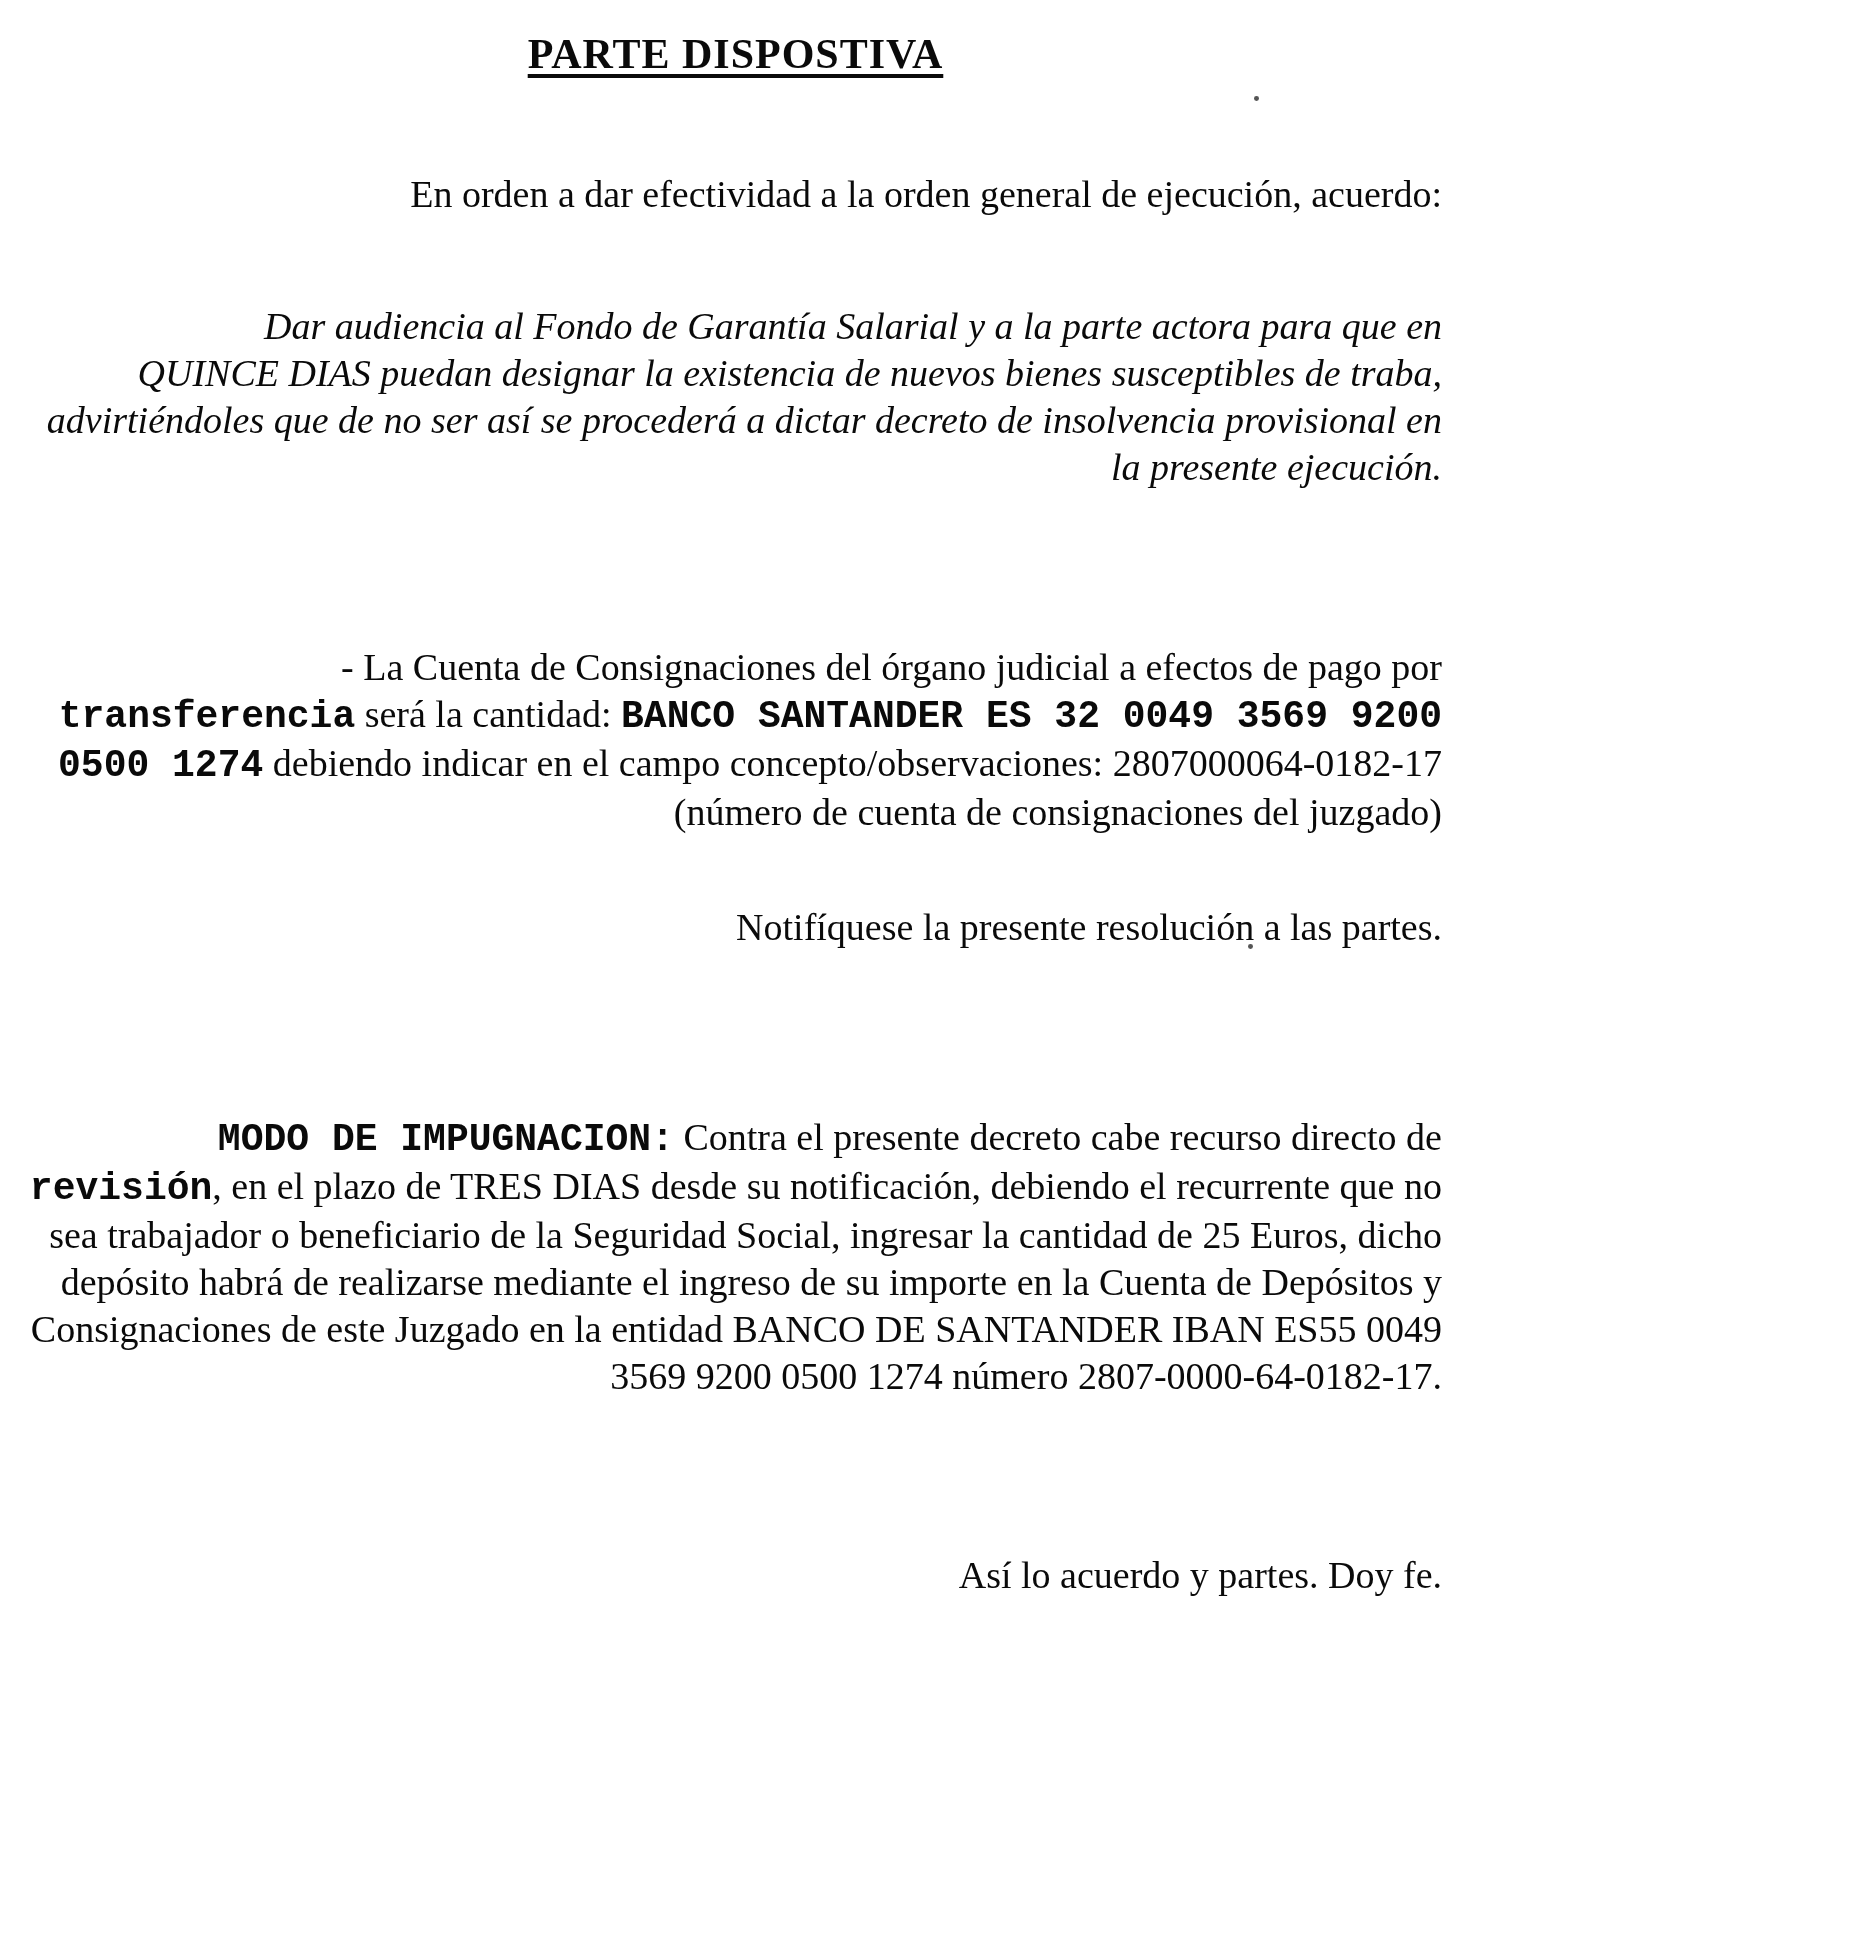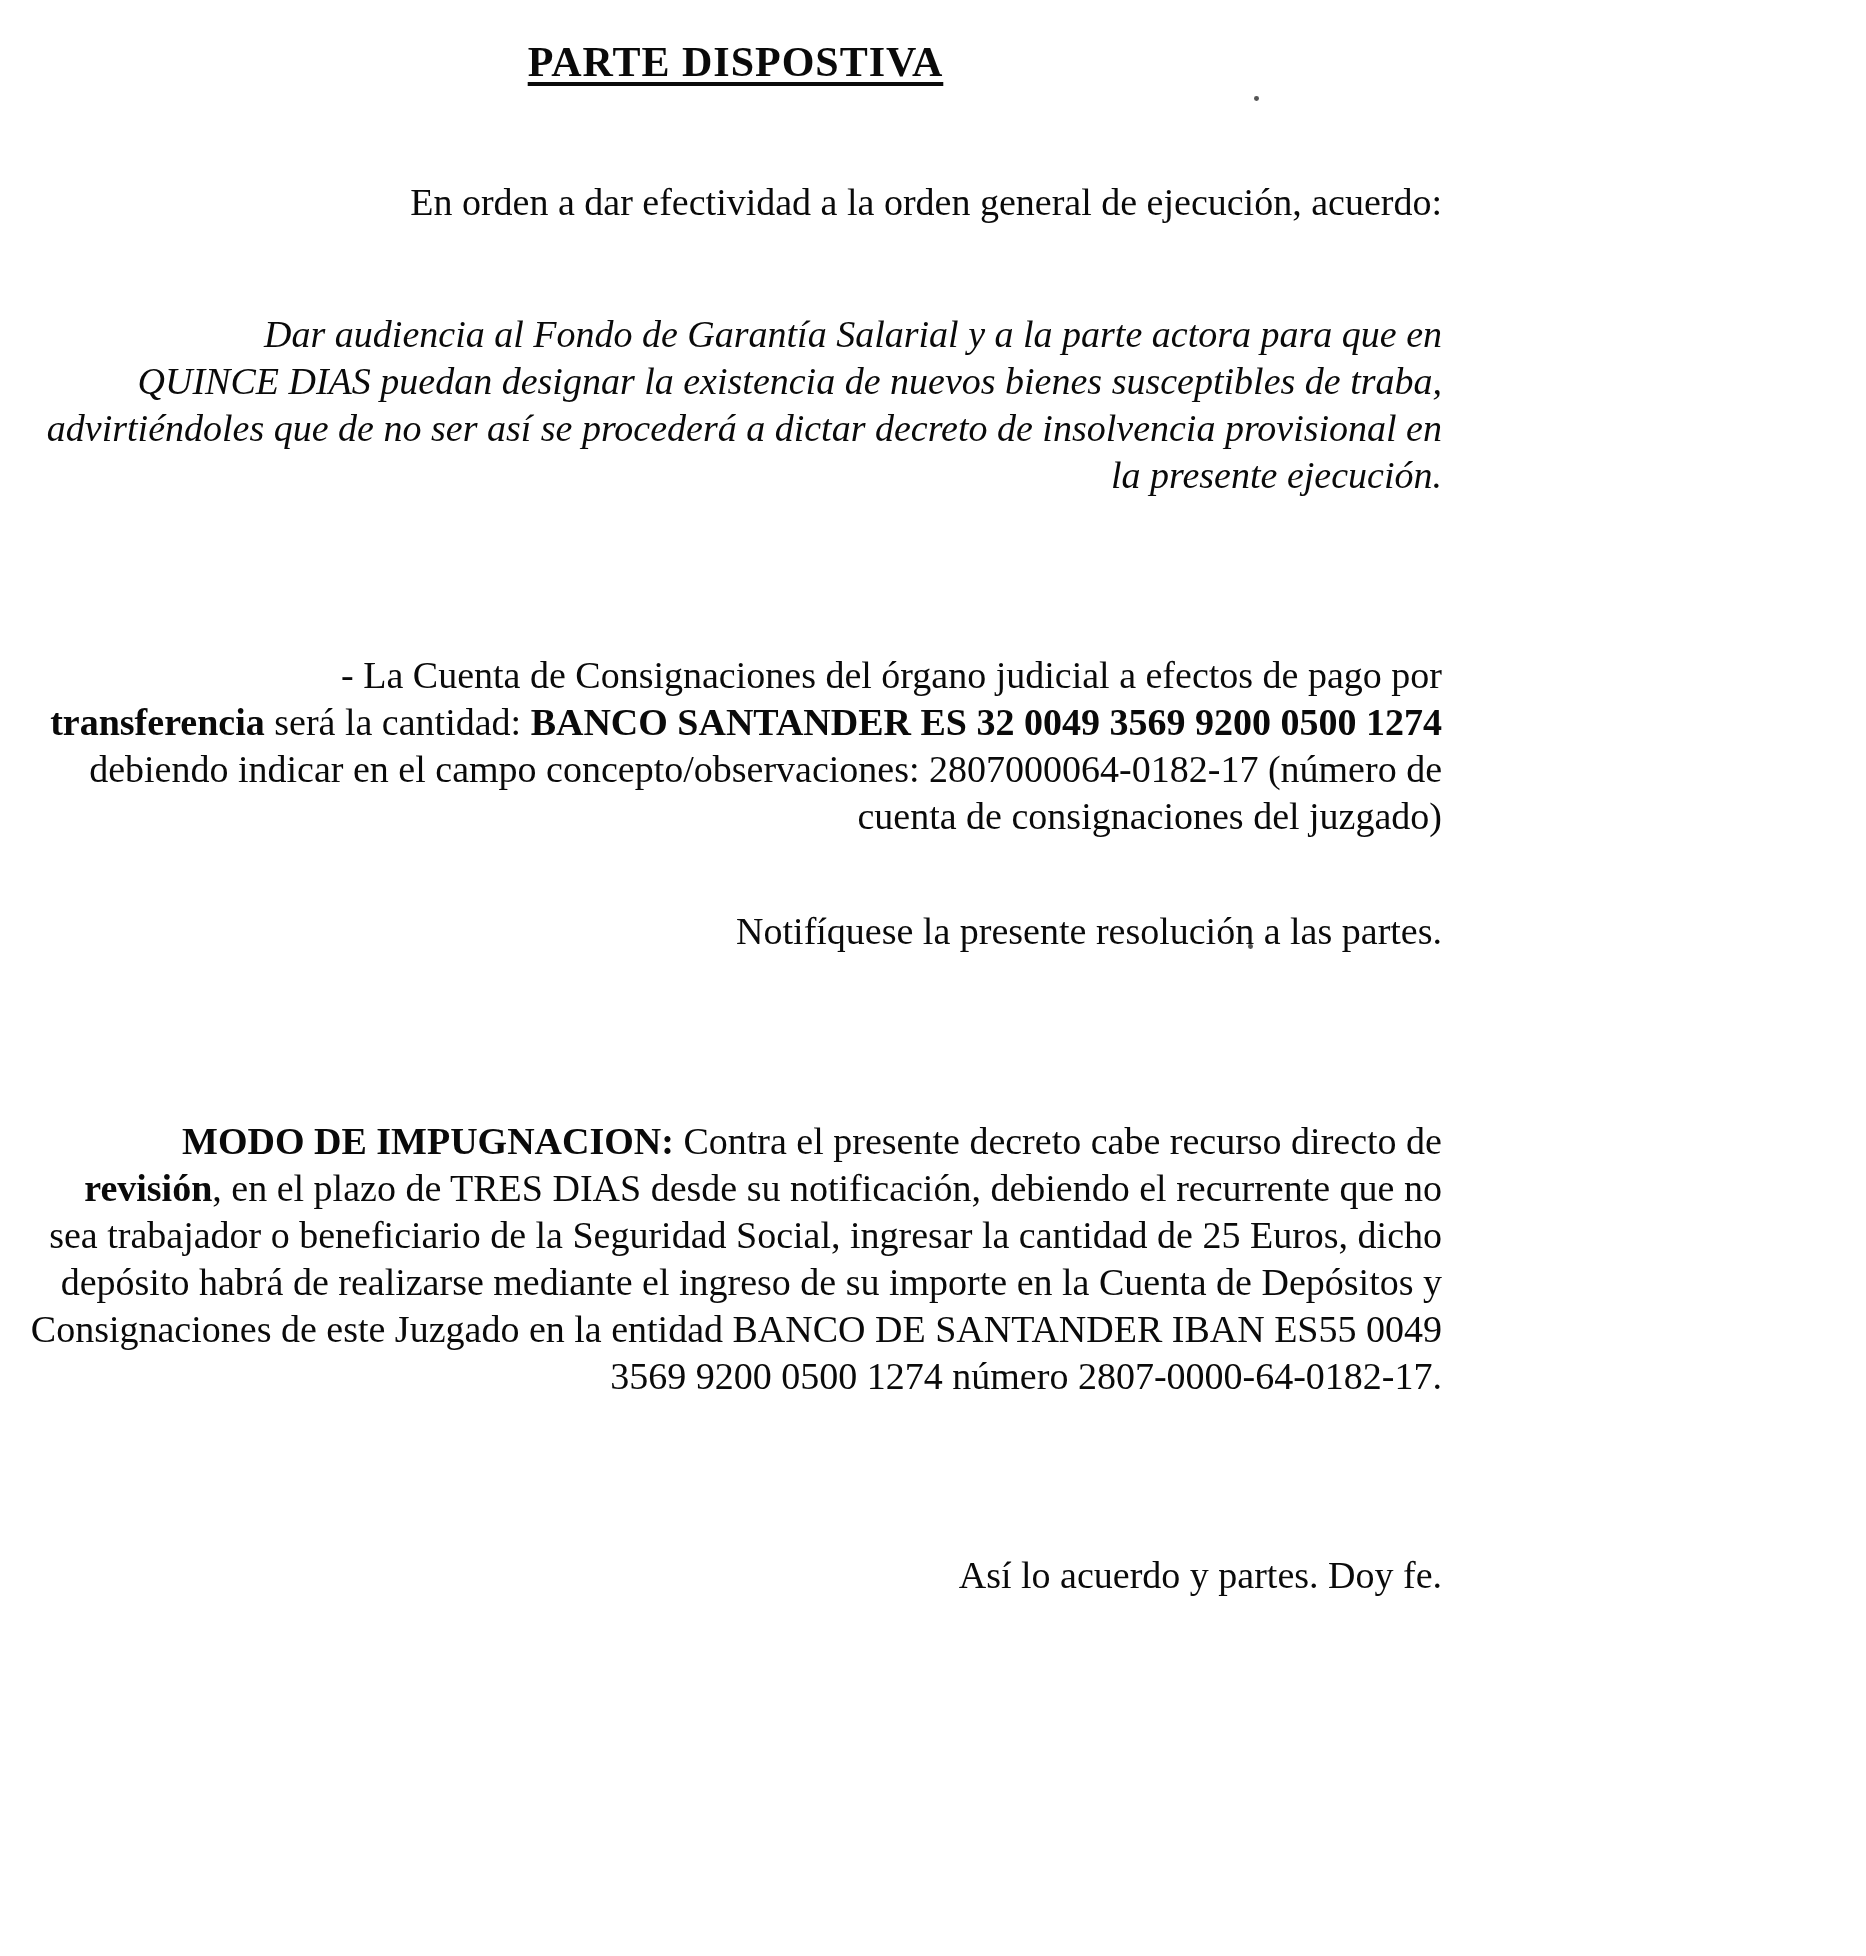--- a/index.html
+++ b/index.html
@@ -12,21 +12,21 @@
     width: 1867px;
     height: 1956px;
     background: #ffffff;
     color: #0a0a0a;
     font-family: "Liberation Serif", "DejaVu Serif", serif;
     overflow: hidden;
   }
   .doc {
     position: absolute;
     left: 29px;
-    top: 16px;
+    top: 8px;
     width: 1413px;
     font-size: 38px;
     line-height: 47px;
   }
   .title {
     margin-top: 23px;
     text-align: center;
     font-size: 42px;
     font-weight: bold;
     letter-spacing: 1px;
@@ -37,21 +37,21 @@
     margin: 0;
     text-indent: 131px;
     text-align: right;
   }
   .p-intro      { margin-top: 93px  !important; }
   .p-audiencia  { margin-top: 85px  !important; text-align: justify; font-weight: normal; font-style: italic; }
   .p-cuenta     { margin-top: 153px !important; text-align: justify; }
   .p-notifiquese{ margin-top: 68px  !important; }
   .p-impugnacion{ margin-top: 163px !important; text-align: justify; text-indent: 112px; }
   .p-cierre     { margin-top: 152px !important; }
-  b { font-weight: bold; }
+  b { font-weight: bold; font-family: Liberation Mono, monospace; }
   .artifact {
     position: absolute;
     width: 4.9px;
     height: 4.9px;
     background: #555;
     border-radius: 50%;
   }
   .dot1 { left: 1254px; top: 96px; }
   .dot2 { left: 1248px; top: 944px; }
 </style>

